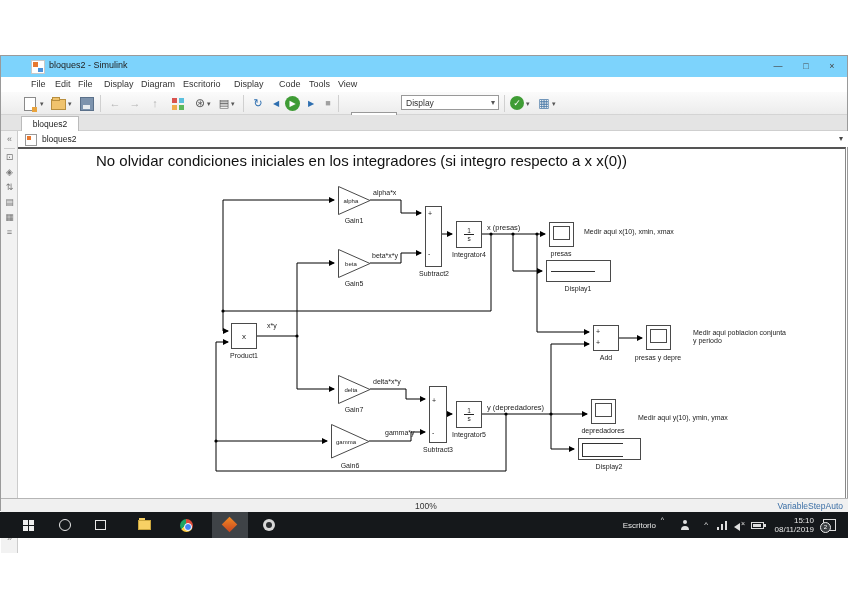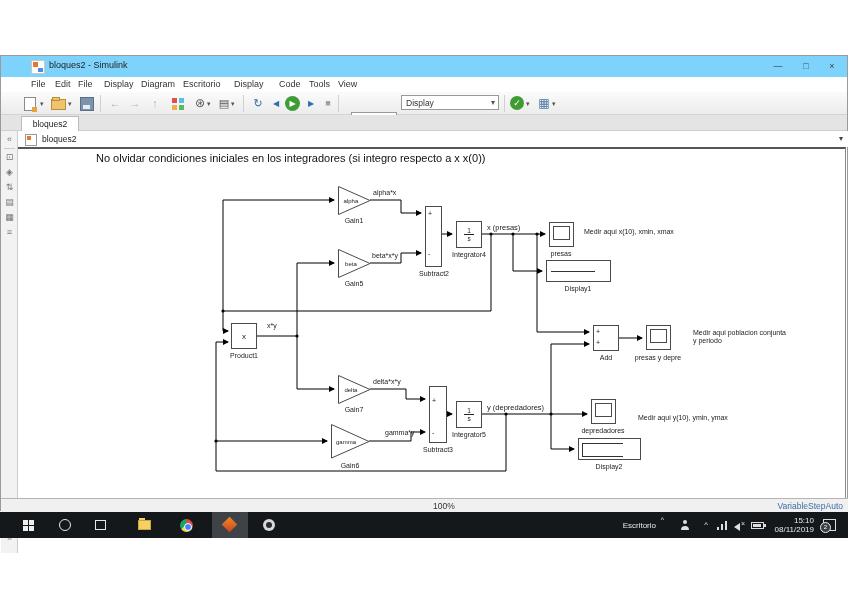--- a/index.html
+++ b/index.html
@@ -52,21 +52,21 @@
   .palette{position:absolute;left:0;top:75px;width:17px;height:422px;background:#f2f2f2;border-right:1px solid #ccc;box-sizing:border-box;}
   .pic{position:absolute;left:0;width:17px;text-align:center;font-size:9px;color:#777;}
   .psep{position:absolute;left:3px;width:11px;height:1px;background:#ccc;}
   
   .canvas{position:absolute;left:17px;top:91px;width:828px;height:351px;background:#fff;border-top:2px solid #555;border-right:1px solid #888;box-sizing:border-box;}
   .wires{position:absolute;left:0;top:0;z-index:1;pointer-events:none;}
   .blk{position:absolute;border:1px solid #4a4a4a;background:#fff;box-sizing:border-box;z-index:2;}
   .blklbl{position:absolute;font-size:7px;color:#222;transform:translateX(-50%);white-space:nowrap;z-index:2;}
   .siglbl{position:absolute;font-size:7px;color:#222;white-space:nowrap;z-index:2;}
   .ann{position:absolute;font-size:7px;color:#222;white-space:nowrap;z-index:2;line-height:8px;}
-  .note{position:absolute;left:95px;top:96px;font-size:11px;color:#111;z-index:2;white-space:nowrap;}
+  .note{position:absolute;left:95px;top:96px;font-size:15px;color:#111;z-index:2;white-space:nowrap;}
   .gain{position:absolute;z-index:2;}
   .gain .gt{position:absolute;left:0;top:0;}
   .gain .gp{position:absolute;left:1px;top:0;width:70%;height:100%;display:flex;align-items:center;justify-content:center;font-size:6px;color:#222;}
   .signs{position:absolute;left:2px;font-size:7px;color:#222;line-height:7px;}
   .frac{display:flex;flex-direction:column;align-items:center;justify-content:center;height:100%;font-size:6.5px;color:#222;line-height:7px;}
   .frac .num{border-bottom:1px solid #222;padding:0 3px;}
   .scr{position:absolute;left:3px;top:3px;right:3px;height:12px;border:1px solid #4a4a4a;}
   
   .statusbar{position:absolute;left:0;top:442px;width:848px;height:14px;background:#f0f0f0;border-top:1px solid #b5b5b5;box-sizing:border-box;font-size:8.5px;color:#333;}
   .solver{color:#3a6ea5;}
@@ -360,21 +360,21 @@
     <div class="siglbl" style="left:384px;top:373px">gamma*y</div>
     <div class="siglbl" style="left:486px;top:347px;font-size:7.5px">y (depredadores)</div>
 
     <div class="ann" style="left:583px;top:172px">Medir aqui x(10), xmin, xmax</div>
     <div class="ann" style="left:692px;top:273px">Medir aqui poblacion conjunta</div>
     <div class="ann" style="left:692px;top:281px">y periodo</div>
     <div class="ann" style="left:637px;top:358px">Medir aqui y(10), ymin, ymax</div>
 
     <div class="statusbar">
       <span style="position:absolute;left:5px;top:18px">Ready</span>
-      <span style="position:absolute;left:432px;top:2px">100%</span>
+      <span style="position:absolute;left:414px;top:2px">100%</span>
       <span class="solver" style="position:absolute;right:6px;top:2px">VariableStepAuto</span>
     </div>
   </div>
 
   <div class="taskbar">
     <div class="tk" style="left:14px">
         <span class="startic">
           <i class="s1"></i>
           <i class="s2"></i>
           <i class="s3"></i>

